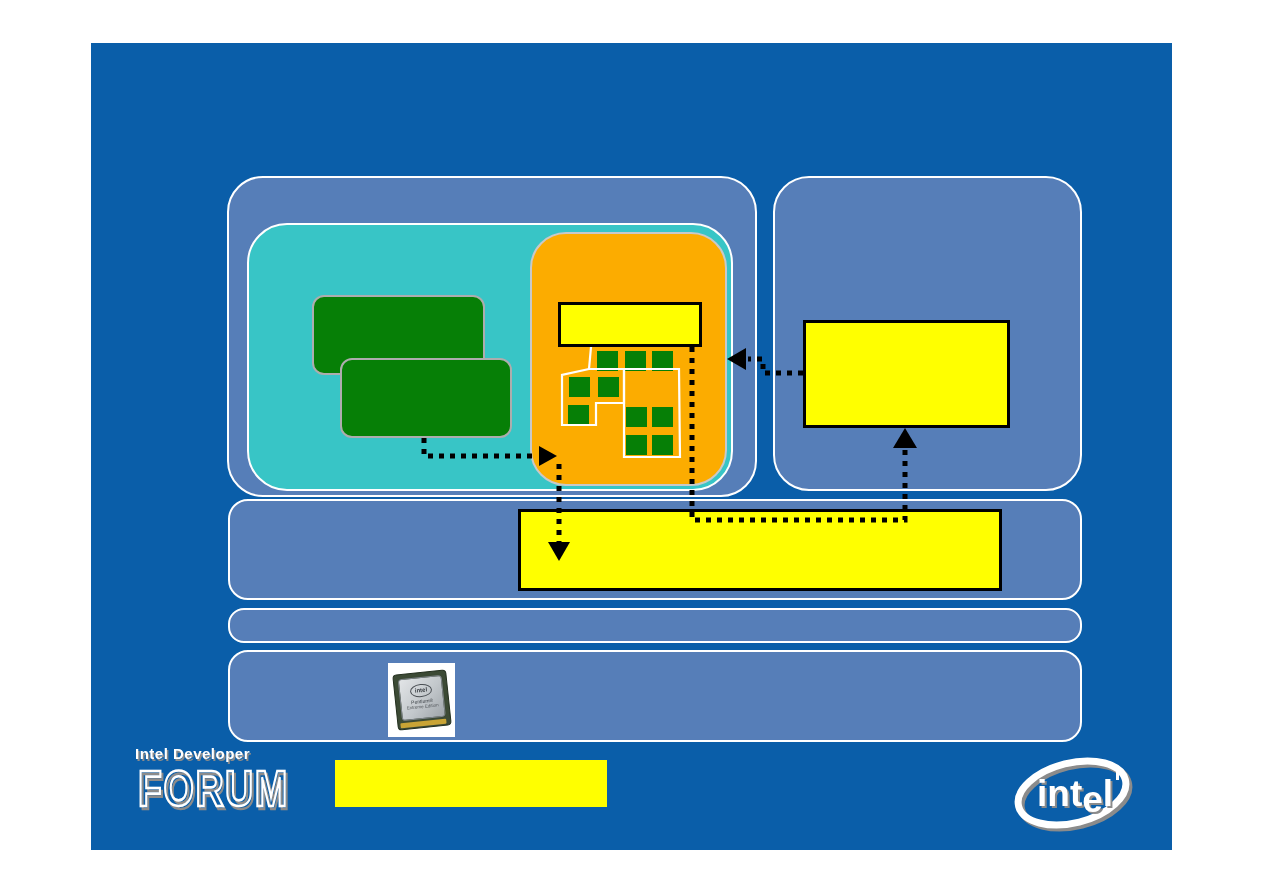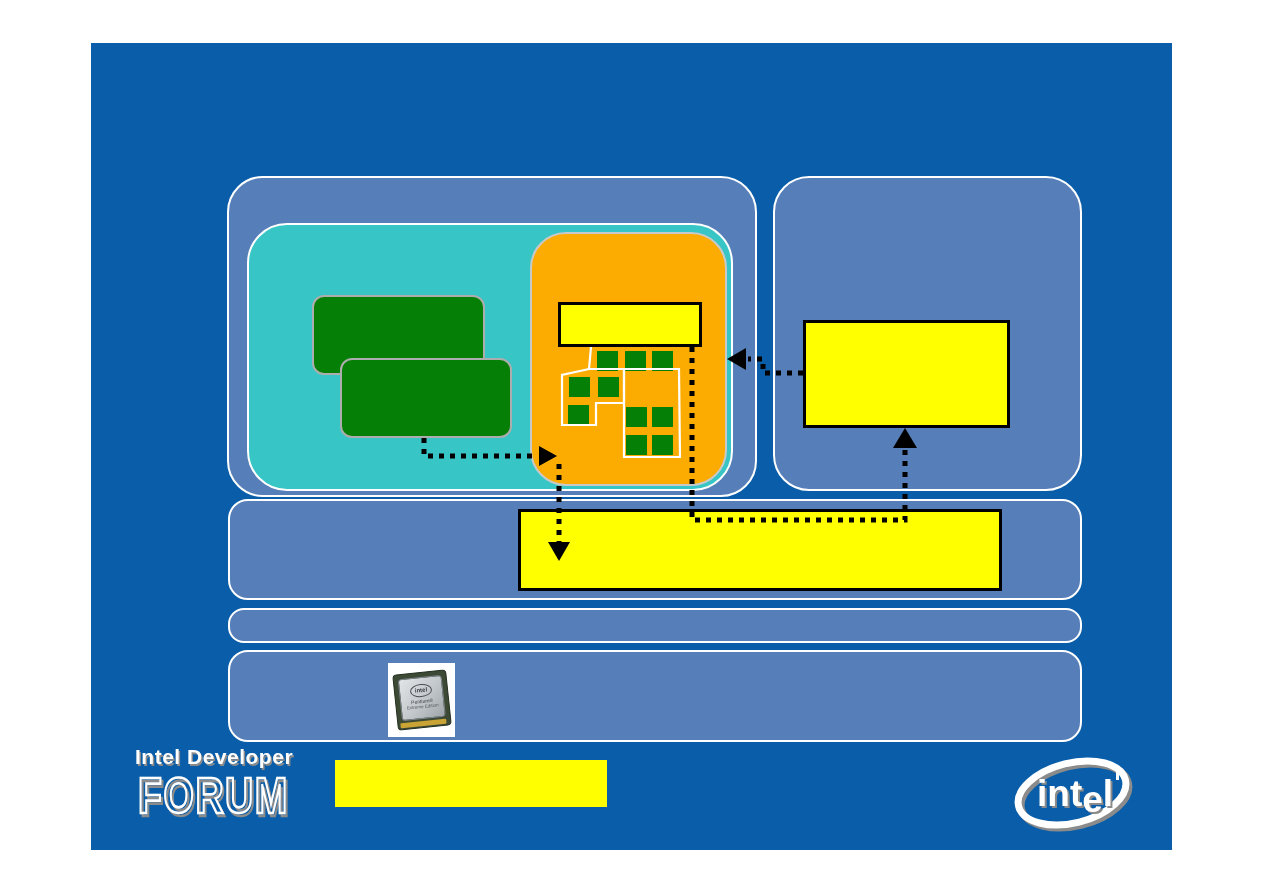--- a/index.html
+++ b/index.html
@@ -22,21 +22,21 @@
             border:1px solid #24301F;border-radius:4px;transform:rotate(-6deg);}
   .chipgold{position:absolute;left:2px;bottom:1px;width:46px;height:5px;background:#C9A435;border-radius:1px;}
   .chipihs{position:absolute;left:4px;top:4px;right:4px;bottom:8px;border-radius:4px;
            background:linear-gradient(135deg,#E2E5E7 0%,#C2C7CB 55%,#9FA5AA 100%);
            border:1px solid #7F858B;text-align:center;overflow:hidden;}
   .chipoval{margin:6px auto 1px auto;width:20px;height:11px;border:1px solid #4A4F54;border-radius:50%;
             font-size:6px;line-height:10px;color:#3A3F44;font-weight:bold;}
   .chiptxt1{font-size:5px;color:#3A3F44;line-height:6px;}
   .chiptxt2{font-size:4.5px;color:#55595D;line-height:5px;}
   
-  .idf1{color:#FFFFFF;font-weight:bold;font-size:21px;letter-spacing:0.5px;
+  .idf1{color:#FFFFFF;font-weight:bold;font-size:15px;letter-spacing:0.5px;
         text-shadow:1.5px 1.5px 0 #8B8B8B;white-space:nowrap;}
   .z50{z-index:50;}
 </style>
 </head>
 <body>
 
 <div class="page">
   <div class="slide">
 
     <div class="abs panel" style="left:136px;top:133px;width:530px;height:321px;"></div>

